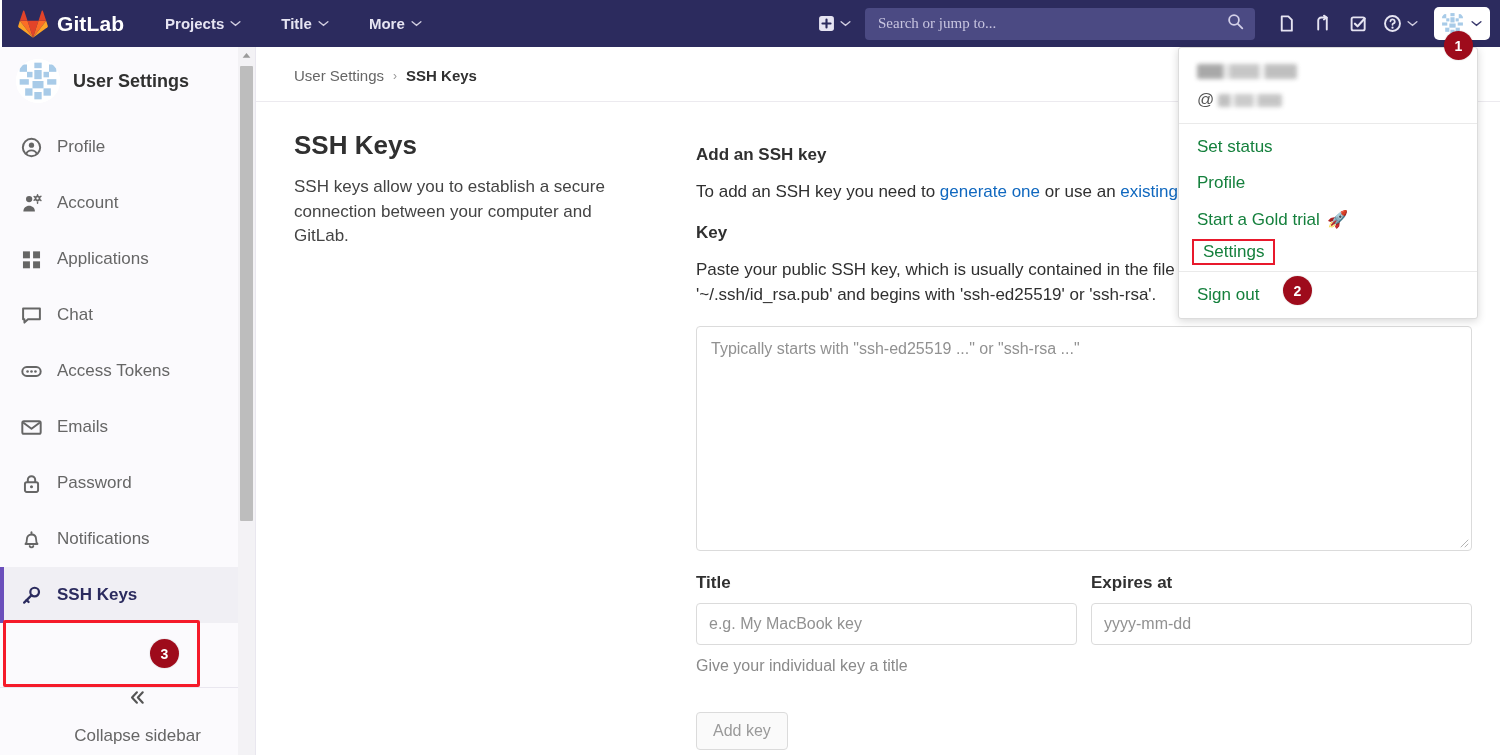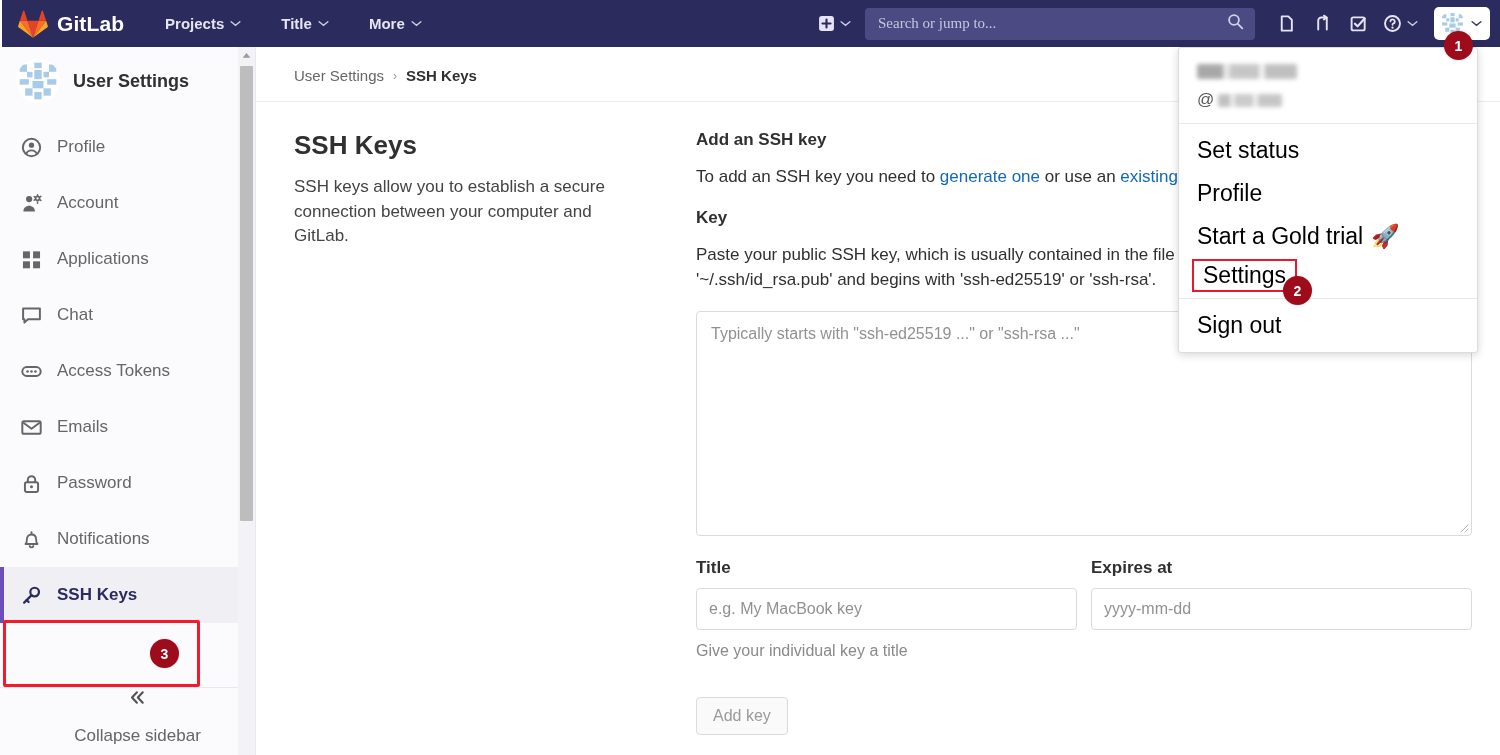--- a/index.html
+++ b/index.html
@@ -151,21 +151,21 @@
     border-bottom: 1px solid #eceaef;
   }
   .bc-link { color: #666; cursor: pointer; }
   .bc-sep { color: #999; font-size: 12px; }
   .bc-current { color: #303030; font-weight: 600; cursor: pointer; }
 
   .settings-row {
     display: flex; padding: 28px 38px 0 38px; gap: 0;
   }
   .col-left { width: 390px; flex: none; padding-right: 38px; }
-  .col-right { flex: 1; padding-left: 12px; }
+  .col-right { flex: 1; padding-left: 12px; margin-top: 15px; }
 
   .sec-title {
     font-size: 26px; font-weight: 600; color: #303030;
     margin: 0 0 14px 0; line-height: 1.2;
   }
   .sec-desc {
     font-size: 17px; color: #444; line-height: 1.45; margin: 0;
   }
 
   .form-h {
@@ -236,21 +236,21 @@
   .at-sign { font-size: 17px; color: #555; }
   .blur-user {
     height: 13px; width: 64px; margin-left: 2px;
     background: linear-gradient(90deg,#b6b6b6 0 18%,#e8e8e8 18% 26%,#c2c2c2 26% 55%,#ececec 55% 63%,#bcbcbc 63% 100%);
     filter: blur(2.2px); opacity: .85; border-radius: 2px;
   }
   .um-group { padding: 5px 0; border-bottom: 1px solid #eaeaea; }
   .um-group.last { border-bottom: 0; }
   .um-item {
     display: flex; align-items: center; gap: 8px;
-    padding: 8px 18px; font-size: 23px; color: #000000; cursor: pointer;
+    padding: 8px 18px; font-size: 17px; color: #15803d; cursor: pointer;
     position: relative;
   }
   .um-item.boxed {
     outline: 2px solid #e8192c; outline-offset: -1px;
     display: inline-flex; margin: 2px 0 2px 14px; padding: 2px 10px;
     background: #fff;
   }
   .um-item-row { display: flex; align-items: center; }
 
   

